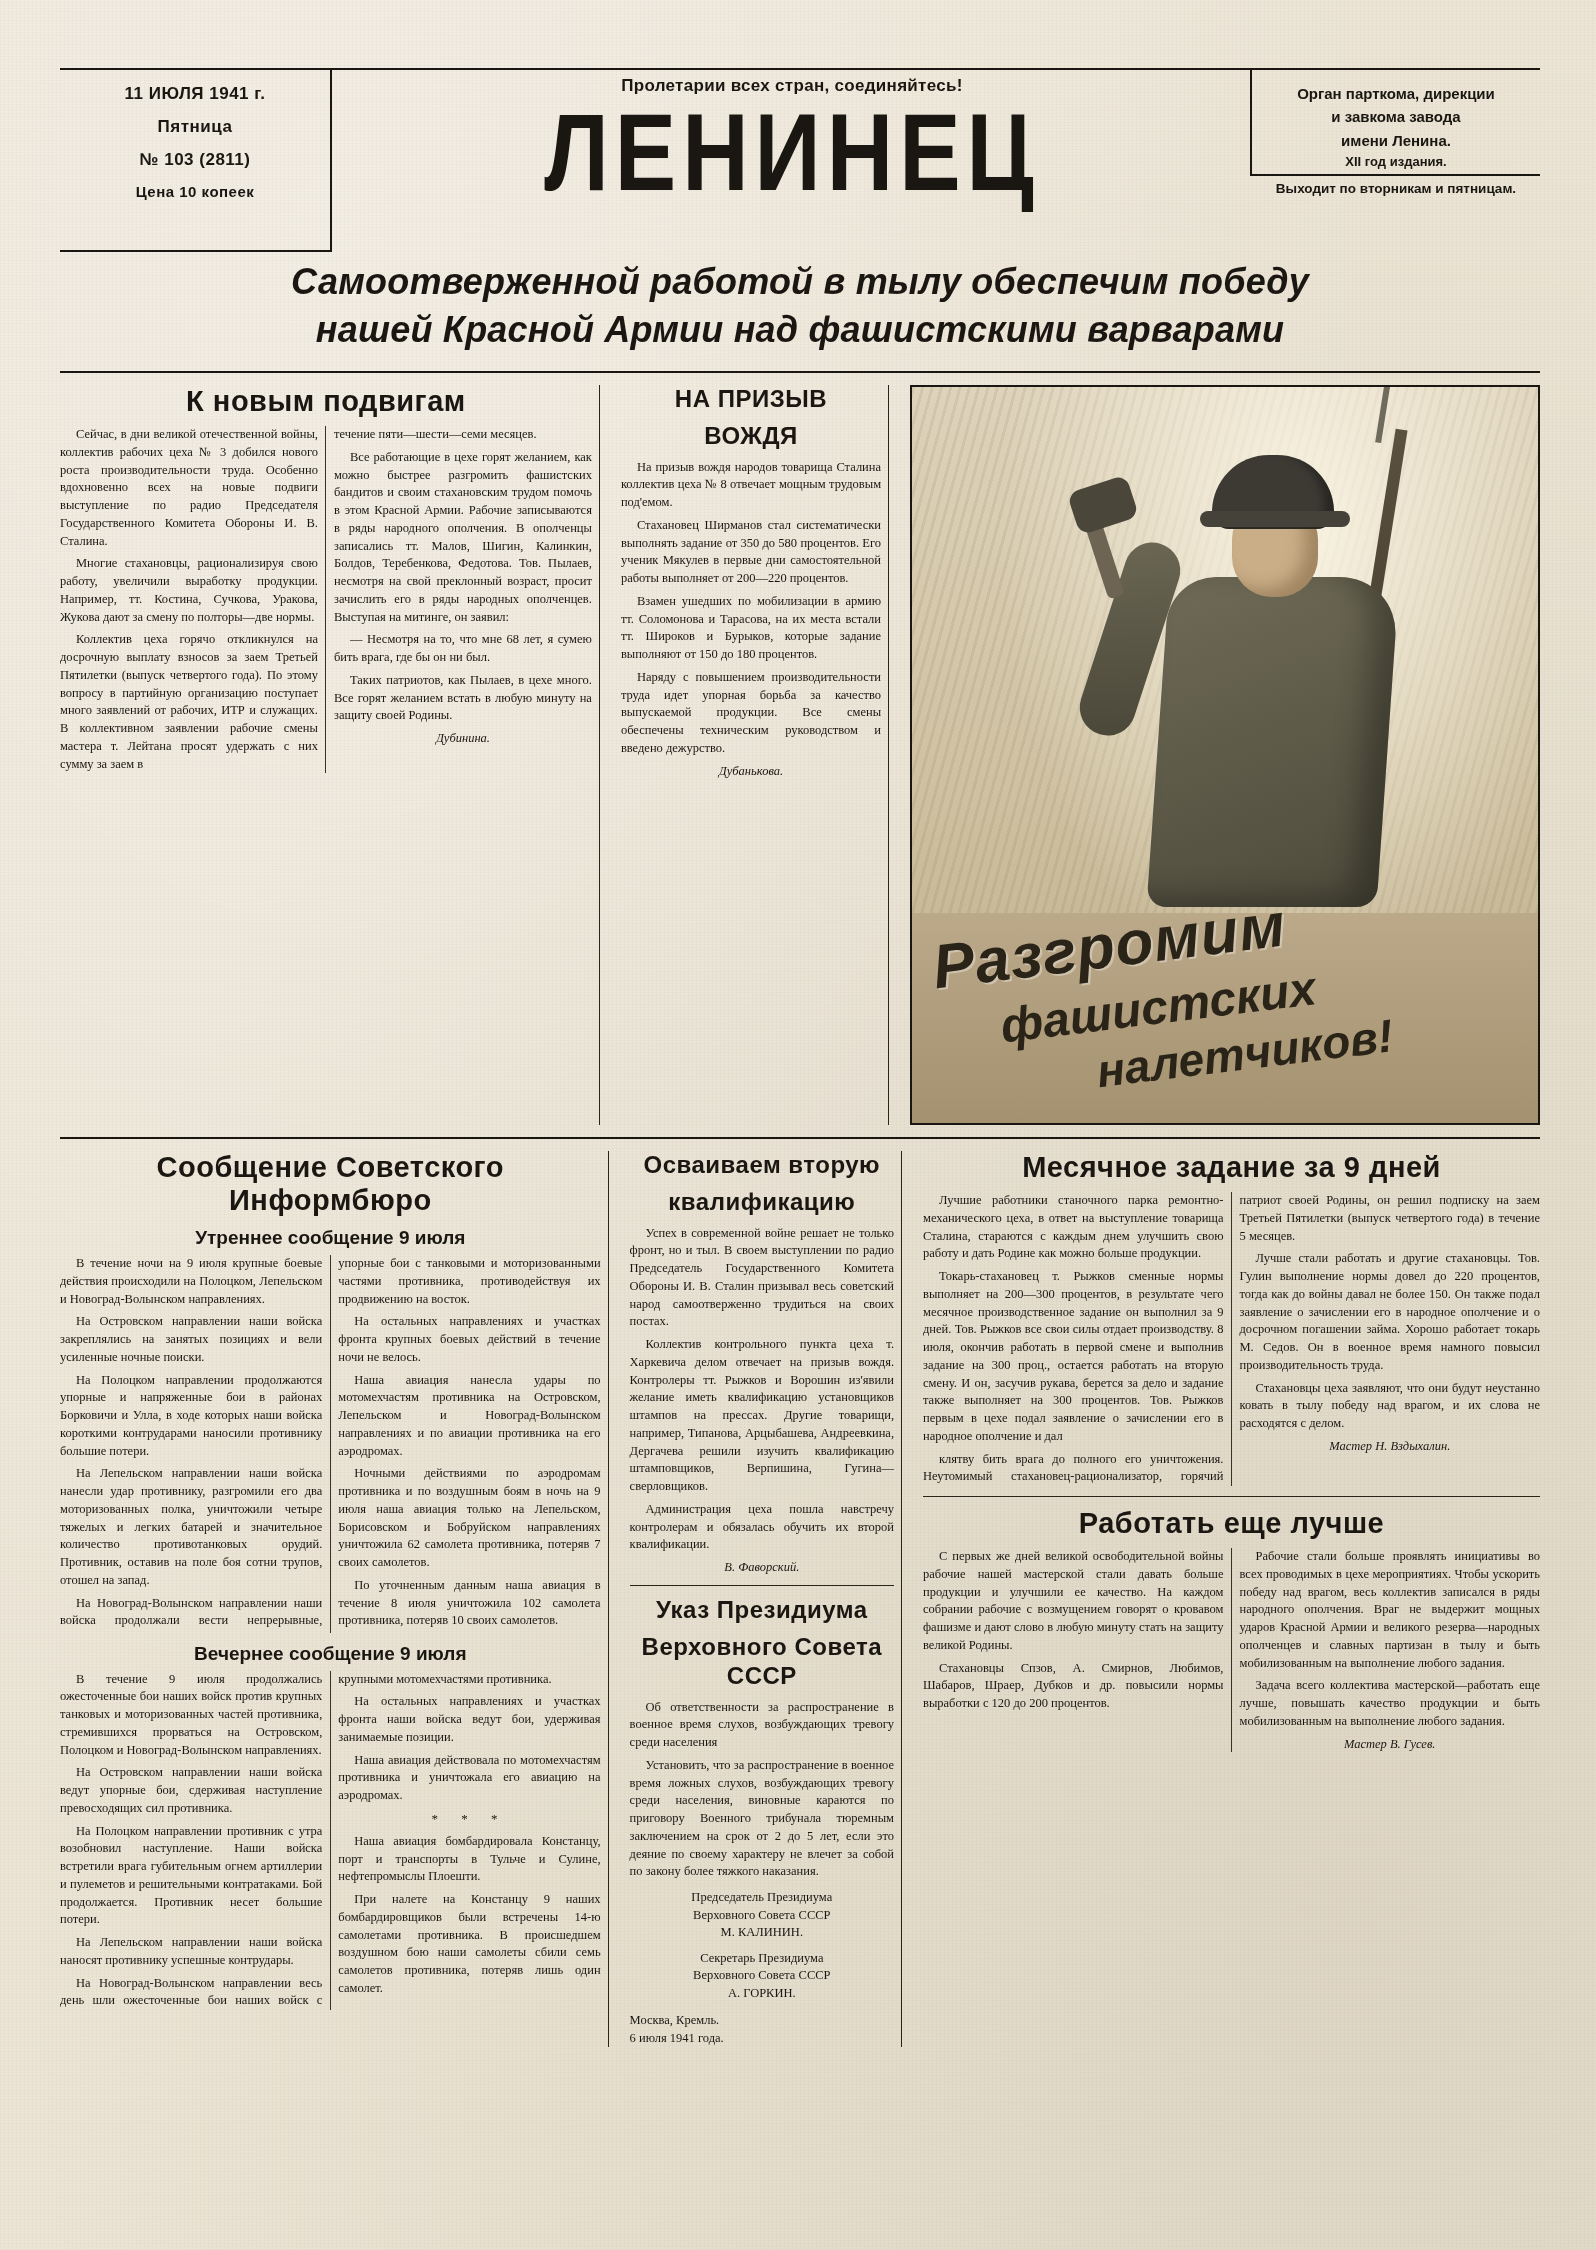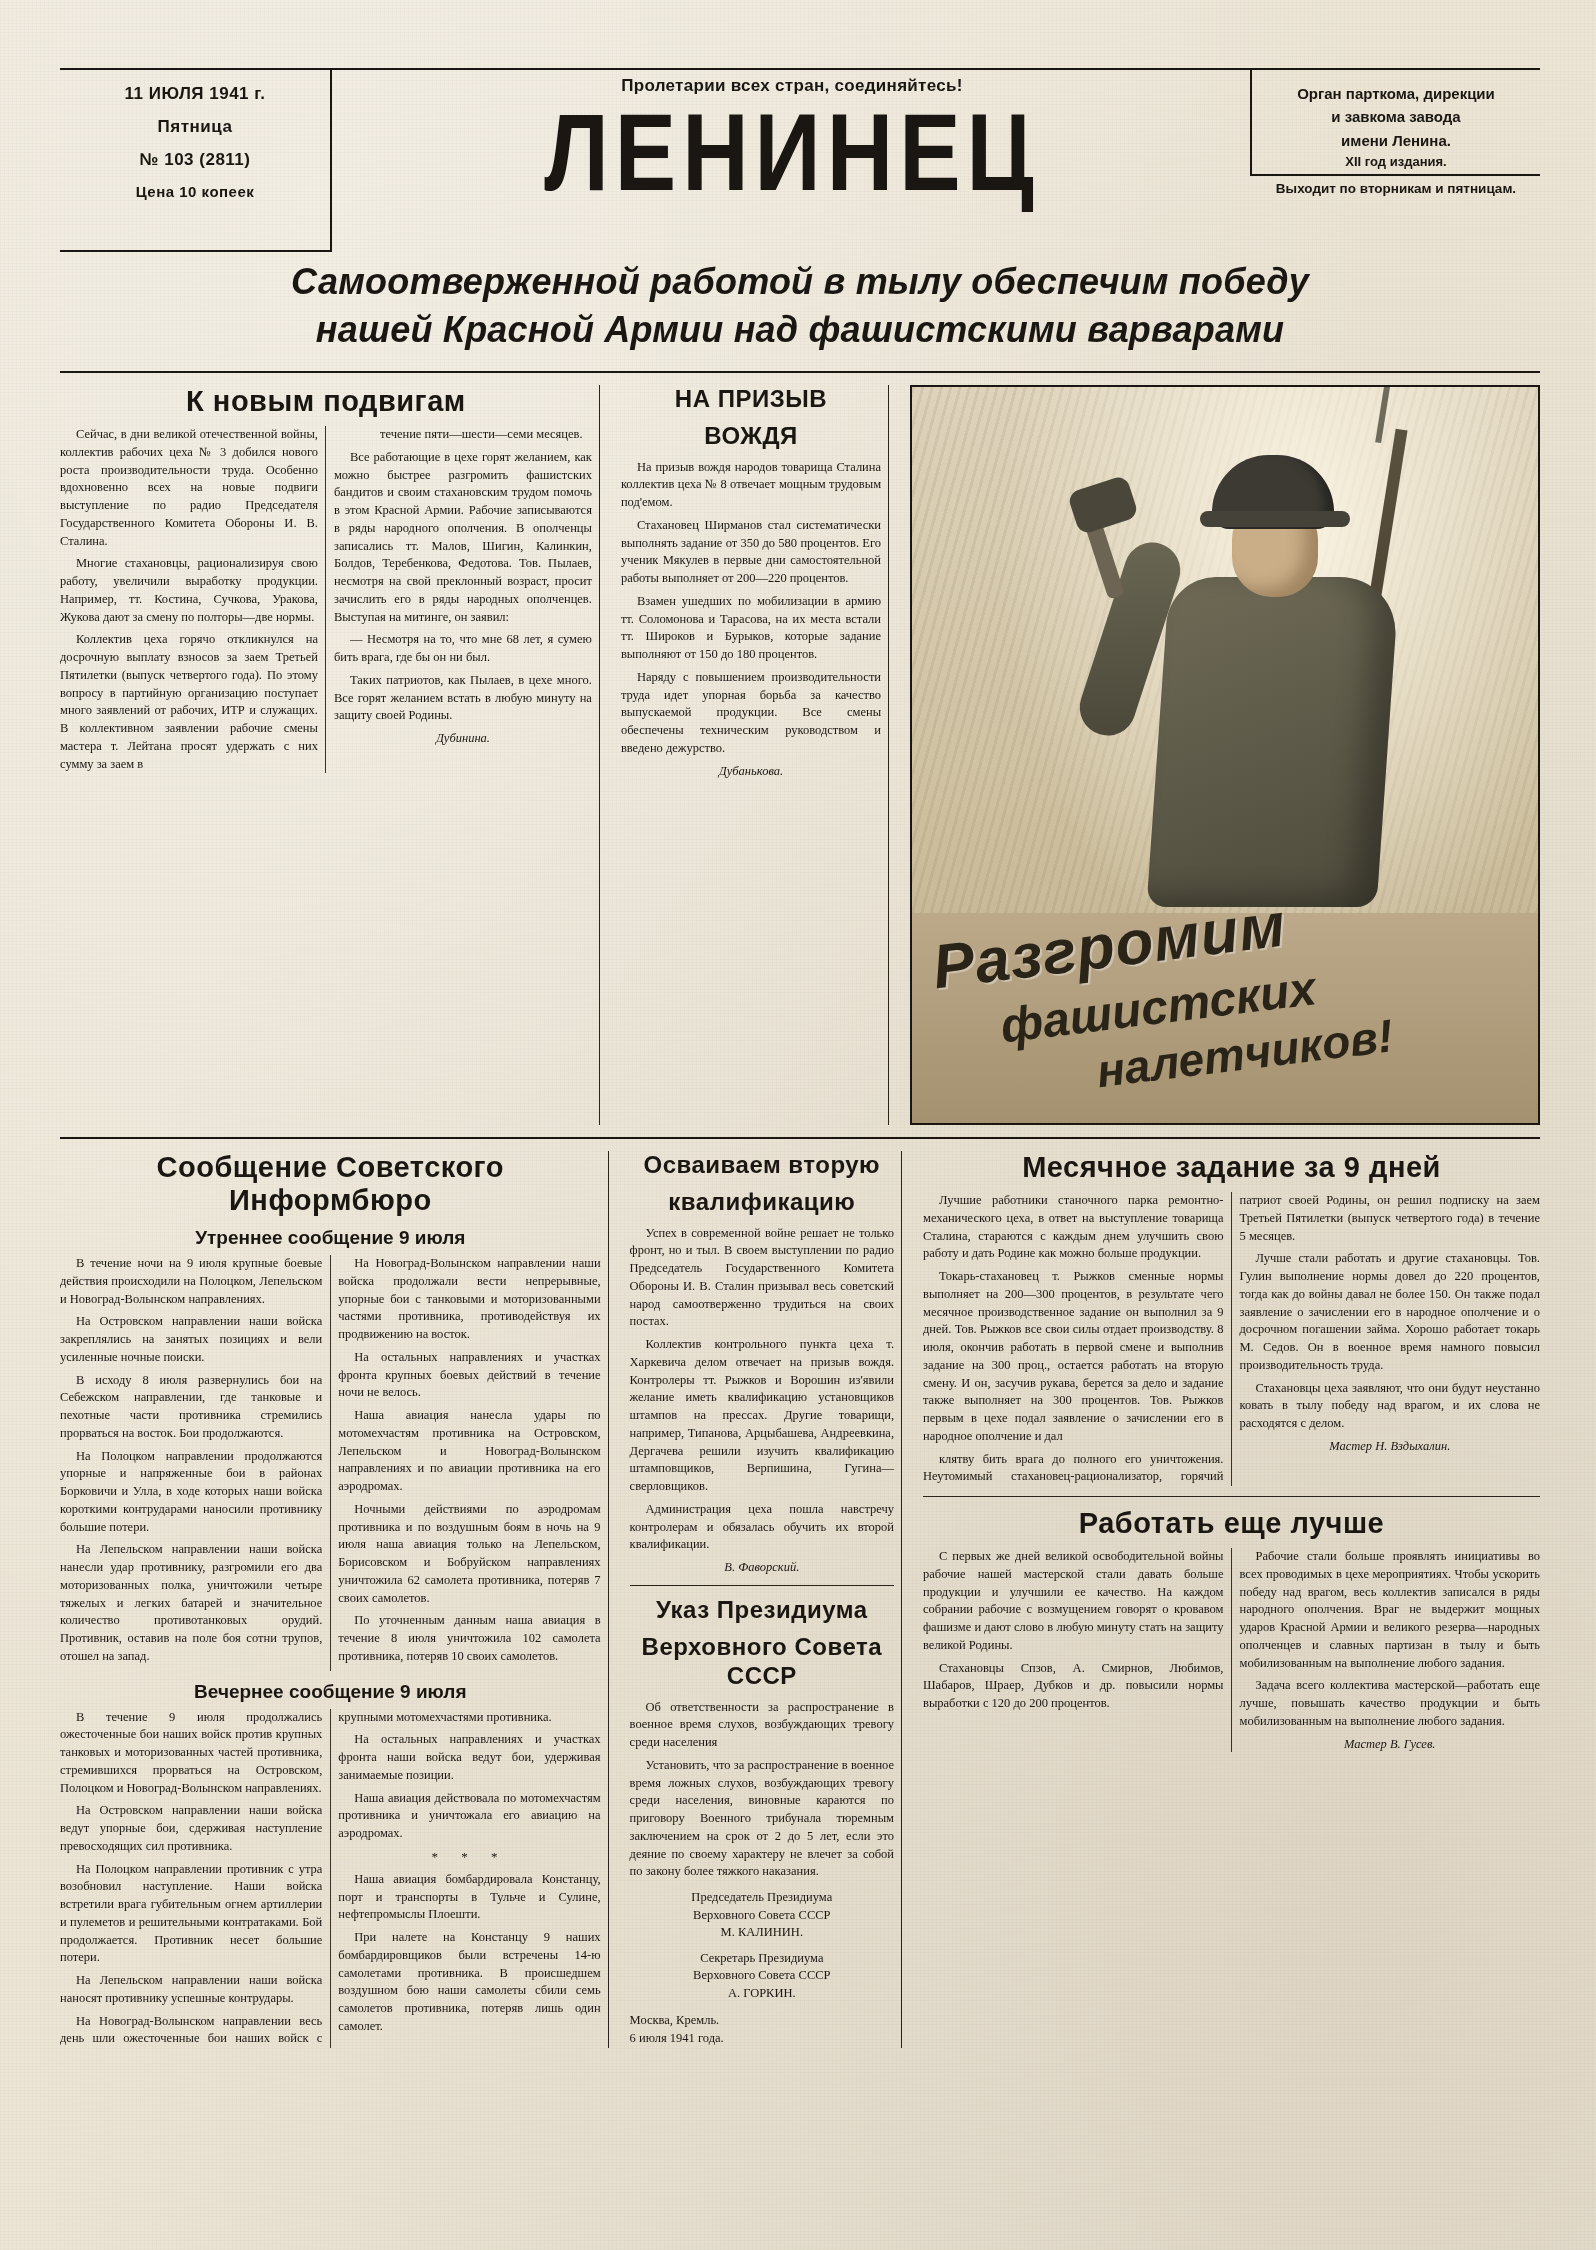--- a/index.html
+++ b/index.html
@@ -117,21 +117,21 @@
 
   .twocol{column-count:2;column-gap:16px;column-rule:1px solid #3a3226;}
   p.body{
     margin:0 0 5px 0;
     font-size:12.5px;
     line-height:1.42;
     text-align:justify;
     text-indent:16px;
     hyphens:auto;
   }
-  p.body.noind{text-indent:0;margin-left:46px;}
+  p.body.noind{text-indent:0;}
   p.sign{
     margin:6px 0 2px 0;font-size:12.5px;text-align:center;font-style:italic;
   }
   .stars{text-align:center;font-size:13px;letter-spacing:10px;margin:6px 0;}
 
   
   .poster{
     width:630px;height:740px;
     border:2px solid #1a1712;
     box-sizing:border-box;
@@ -318,21 +318,20 @@
     <div class="rule2"></div>
 
     <div class="cols">
 
       <div class="col-a">
         <h2 class="head">Сообщение Советского Информбюро</h2>
         <h3 class="sub">Утреннее сообщение 9 июля</h3>
         <div class="twocol">
           <p class="body">В течение ночи на 9 июля крупные боевые действия происходили на Полоцком, Лепельском и Новоград-Волынском направлениях.</p>
           <p class="body">На Островском направлении наши войска закреплялись на занятых позициях и вели усиленные ночные поиски.</p>
-          <p class="body">В исходу 8 июля развернулись бои на Себежском направлении, где танковые и пехотные части противника стремились прорваться на восток. Бои продолжаются.</p>
           <p class="body">На Полоцком направлении продолжаются упорные и напряженные бои в районах Борковичи и Улла, в ходе которых наши войска короткими контрударами наносили противнику большие потери.</p>
           <p class="body">На Лепельском направлении наши войска нанесли удар противнику, разгромили его два моторизованных полка, уничтожили четыре тяжелых и легких батарей и значительное количество противотанковых орудий. Противник, оставив на поле боя сотни трупов, отошел на запад.</p>
           <p class="body">На Новоград-Волынском направлении наши войска продолжали вести непрерывные, упорные бои с танковыми и моторизованными частями противника, противодействуя их продвижению на восток.</p>
           <p class="body">На остальных направлениях и участках фронта крупных боевых действий в течение ночи не велось.</p>
           <p class="body">Наша авиация нанесла удары по мотомехчастям противника на Островском, Лепельском и Новоград-Волынском направлениях и по авиации противника на его аэродромах.</p>
           <p class="body">Ночными действиями по аэродромам противника и по воздушным боям в ночь на 9 июля наша авиация только на Лепельском, Борисовском и Бобруйском направлениях уничтожила 62 самолета противника, потеряв 7 своих самолетов.</p>
           <p class="body">По уточненным данным наша авиация в течение 8 июля уничтожила 102 самолета противника, потеряв 10 своих самолетов.</p>
         </div>
         <h3 class="sub">Вечернее сообщение 9 июля</h3>
         <div class="twocol">

